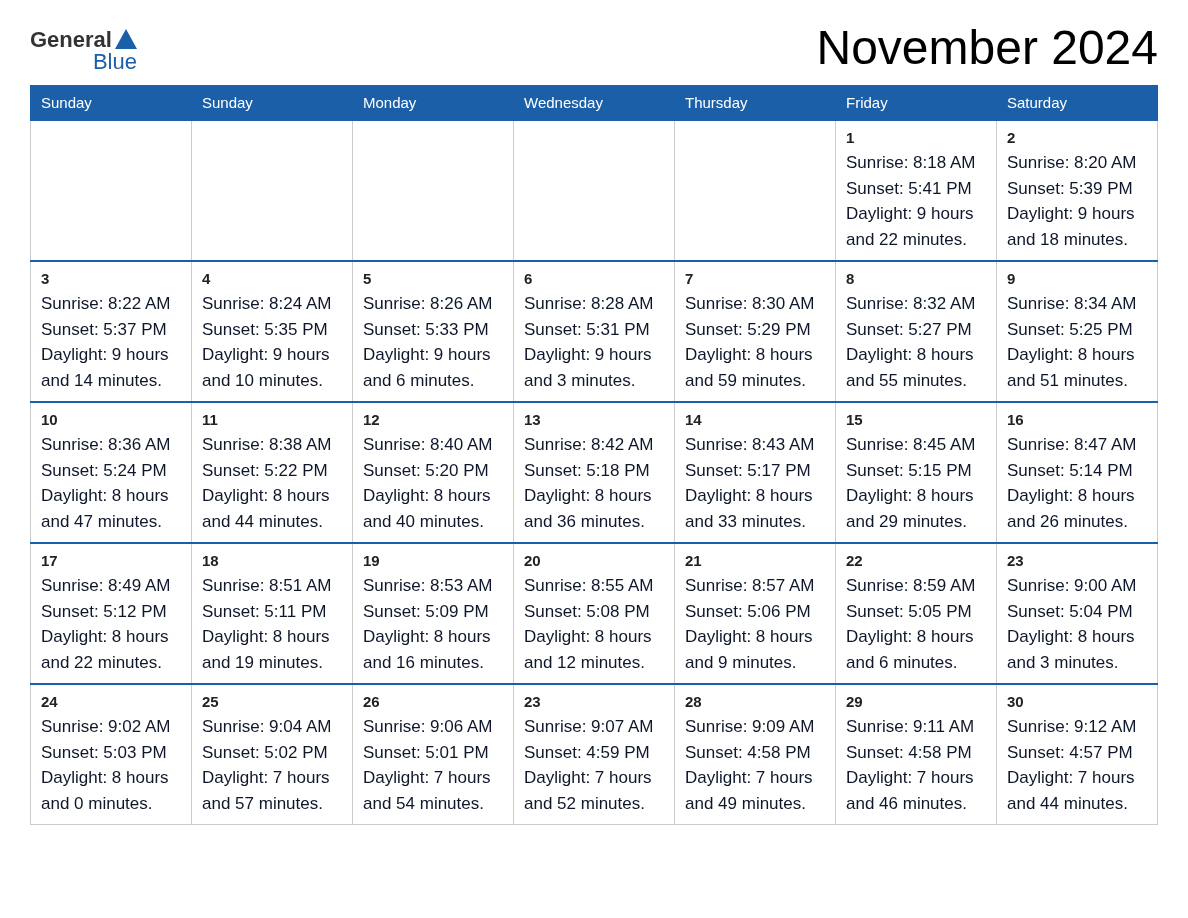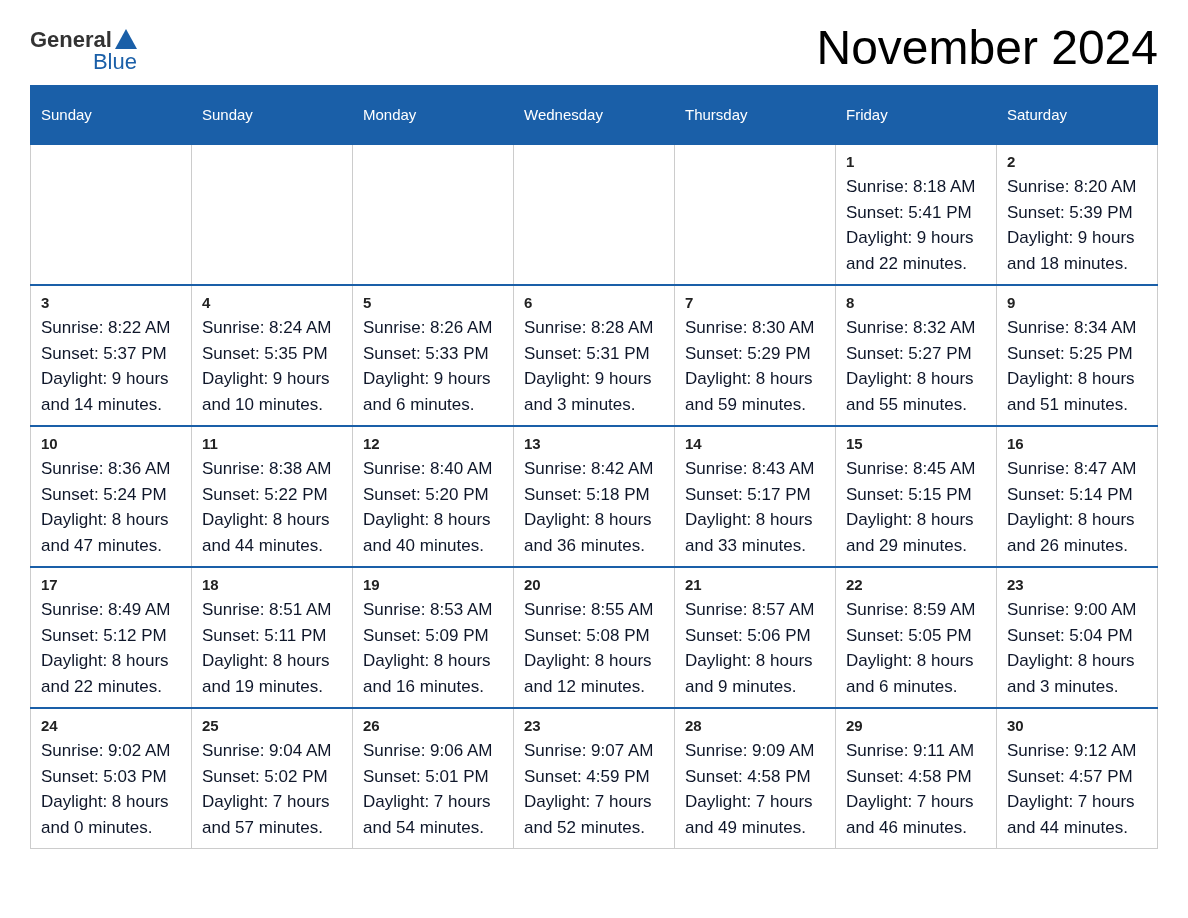--- a/index.html
+++ b/index.html
@@ -47,21 +47,21 @@
     .calendar {
       width: 100%;
       border-collapse: collapse;
       margin-top: 10px;
     }
     .calendar th {
       background-color: #1a5fa8;
       color: #fff;
       font-size: 15px;
       font-weight: normal;
-      padding: 20px 10px;
+      padding: 8px 10px;
       text-align: left;
       border: 1px solid #1a5fa8;
     }
     .calendar td {
       vertical-align: top;
       border: 1px solid #ccc;
       padding: 8px 10px;
       width: 14.28%;
       min-height: 110px;
       font-size: 13px;

